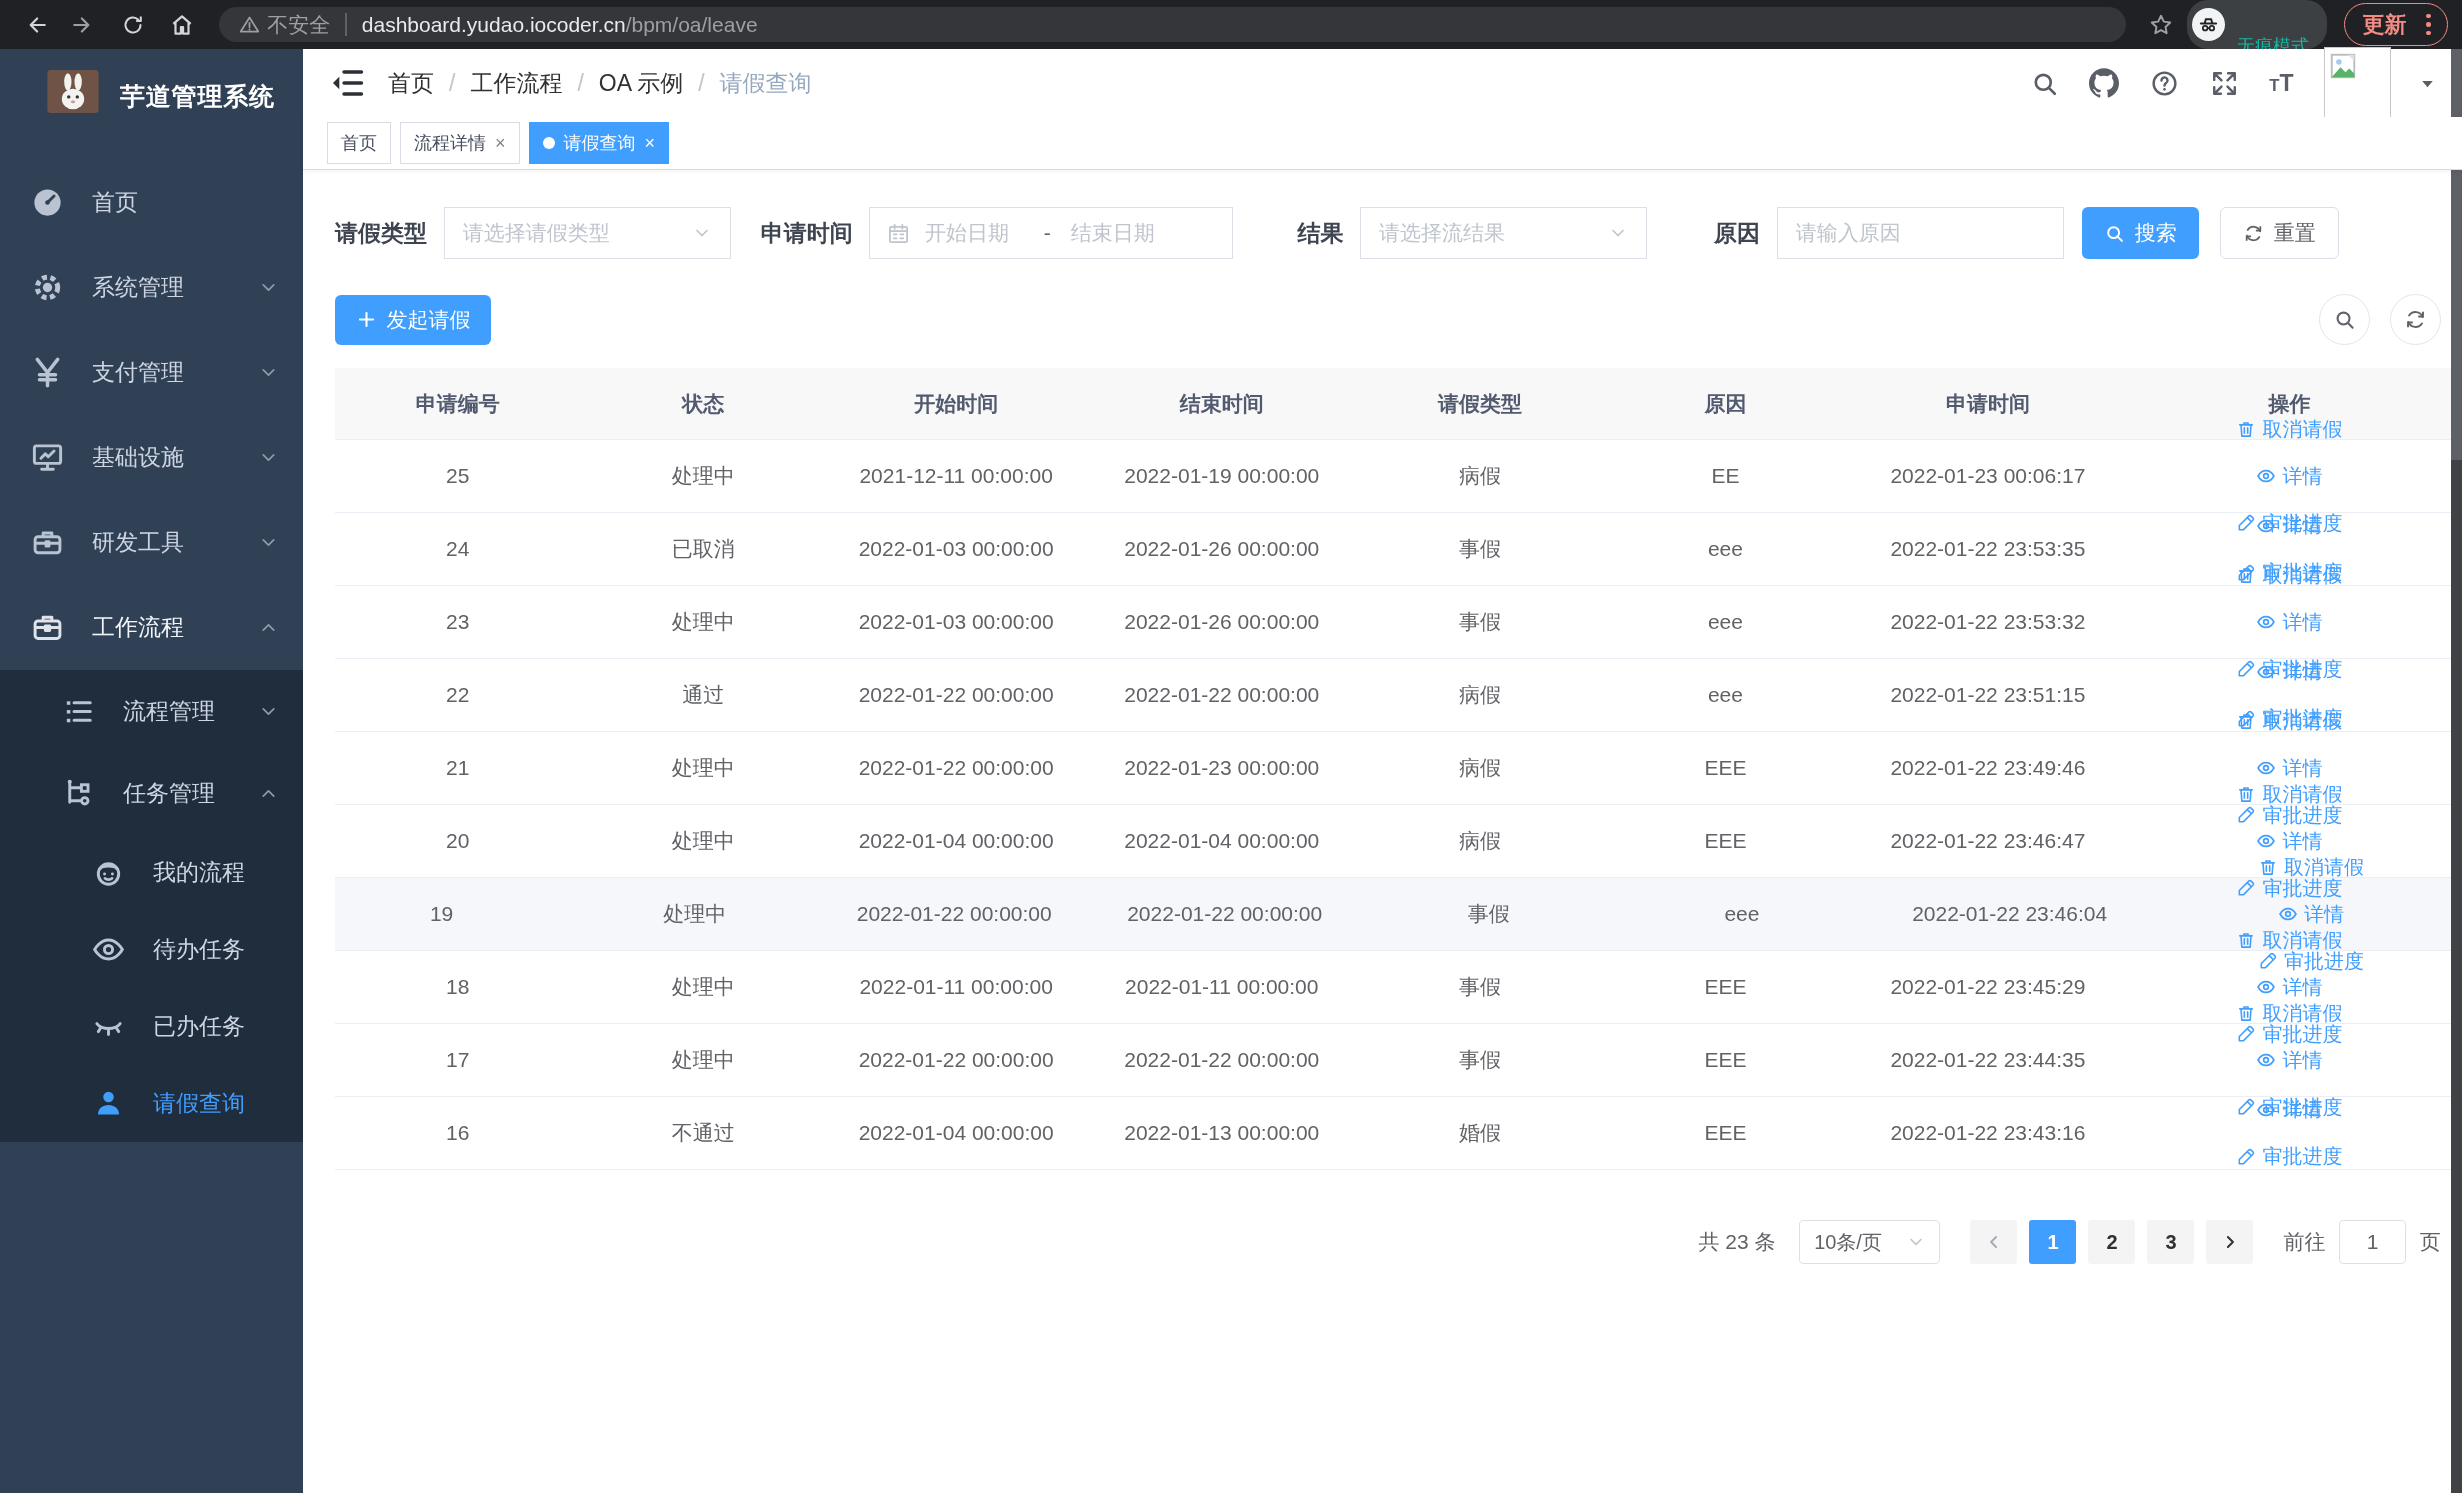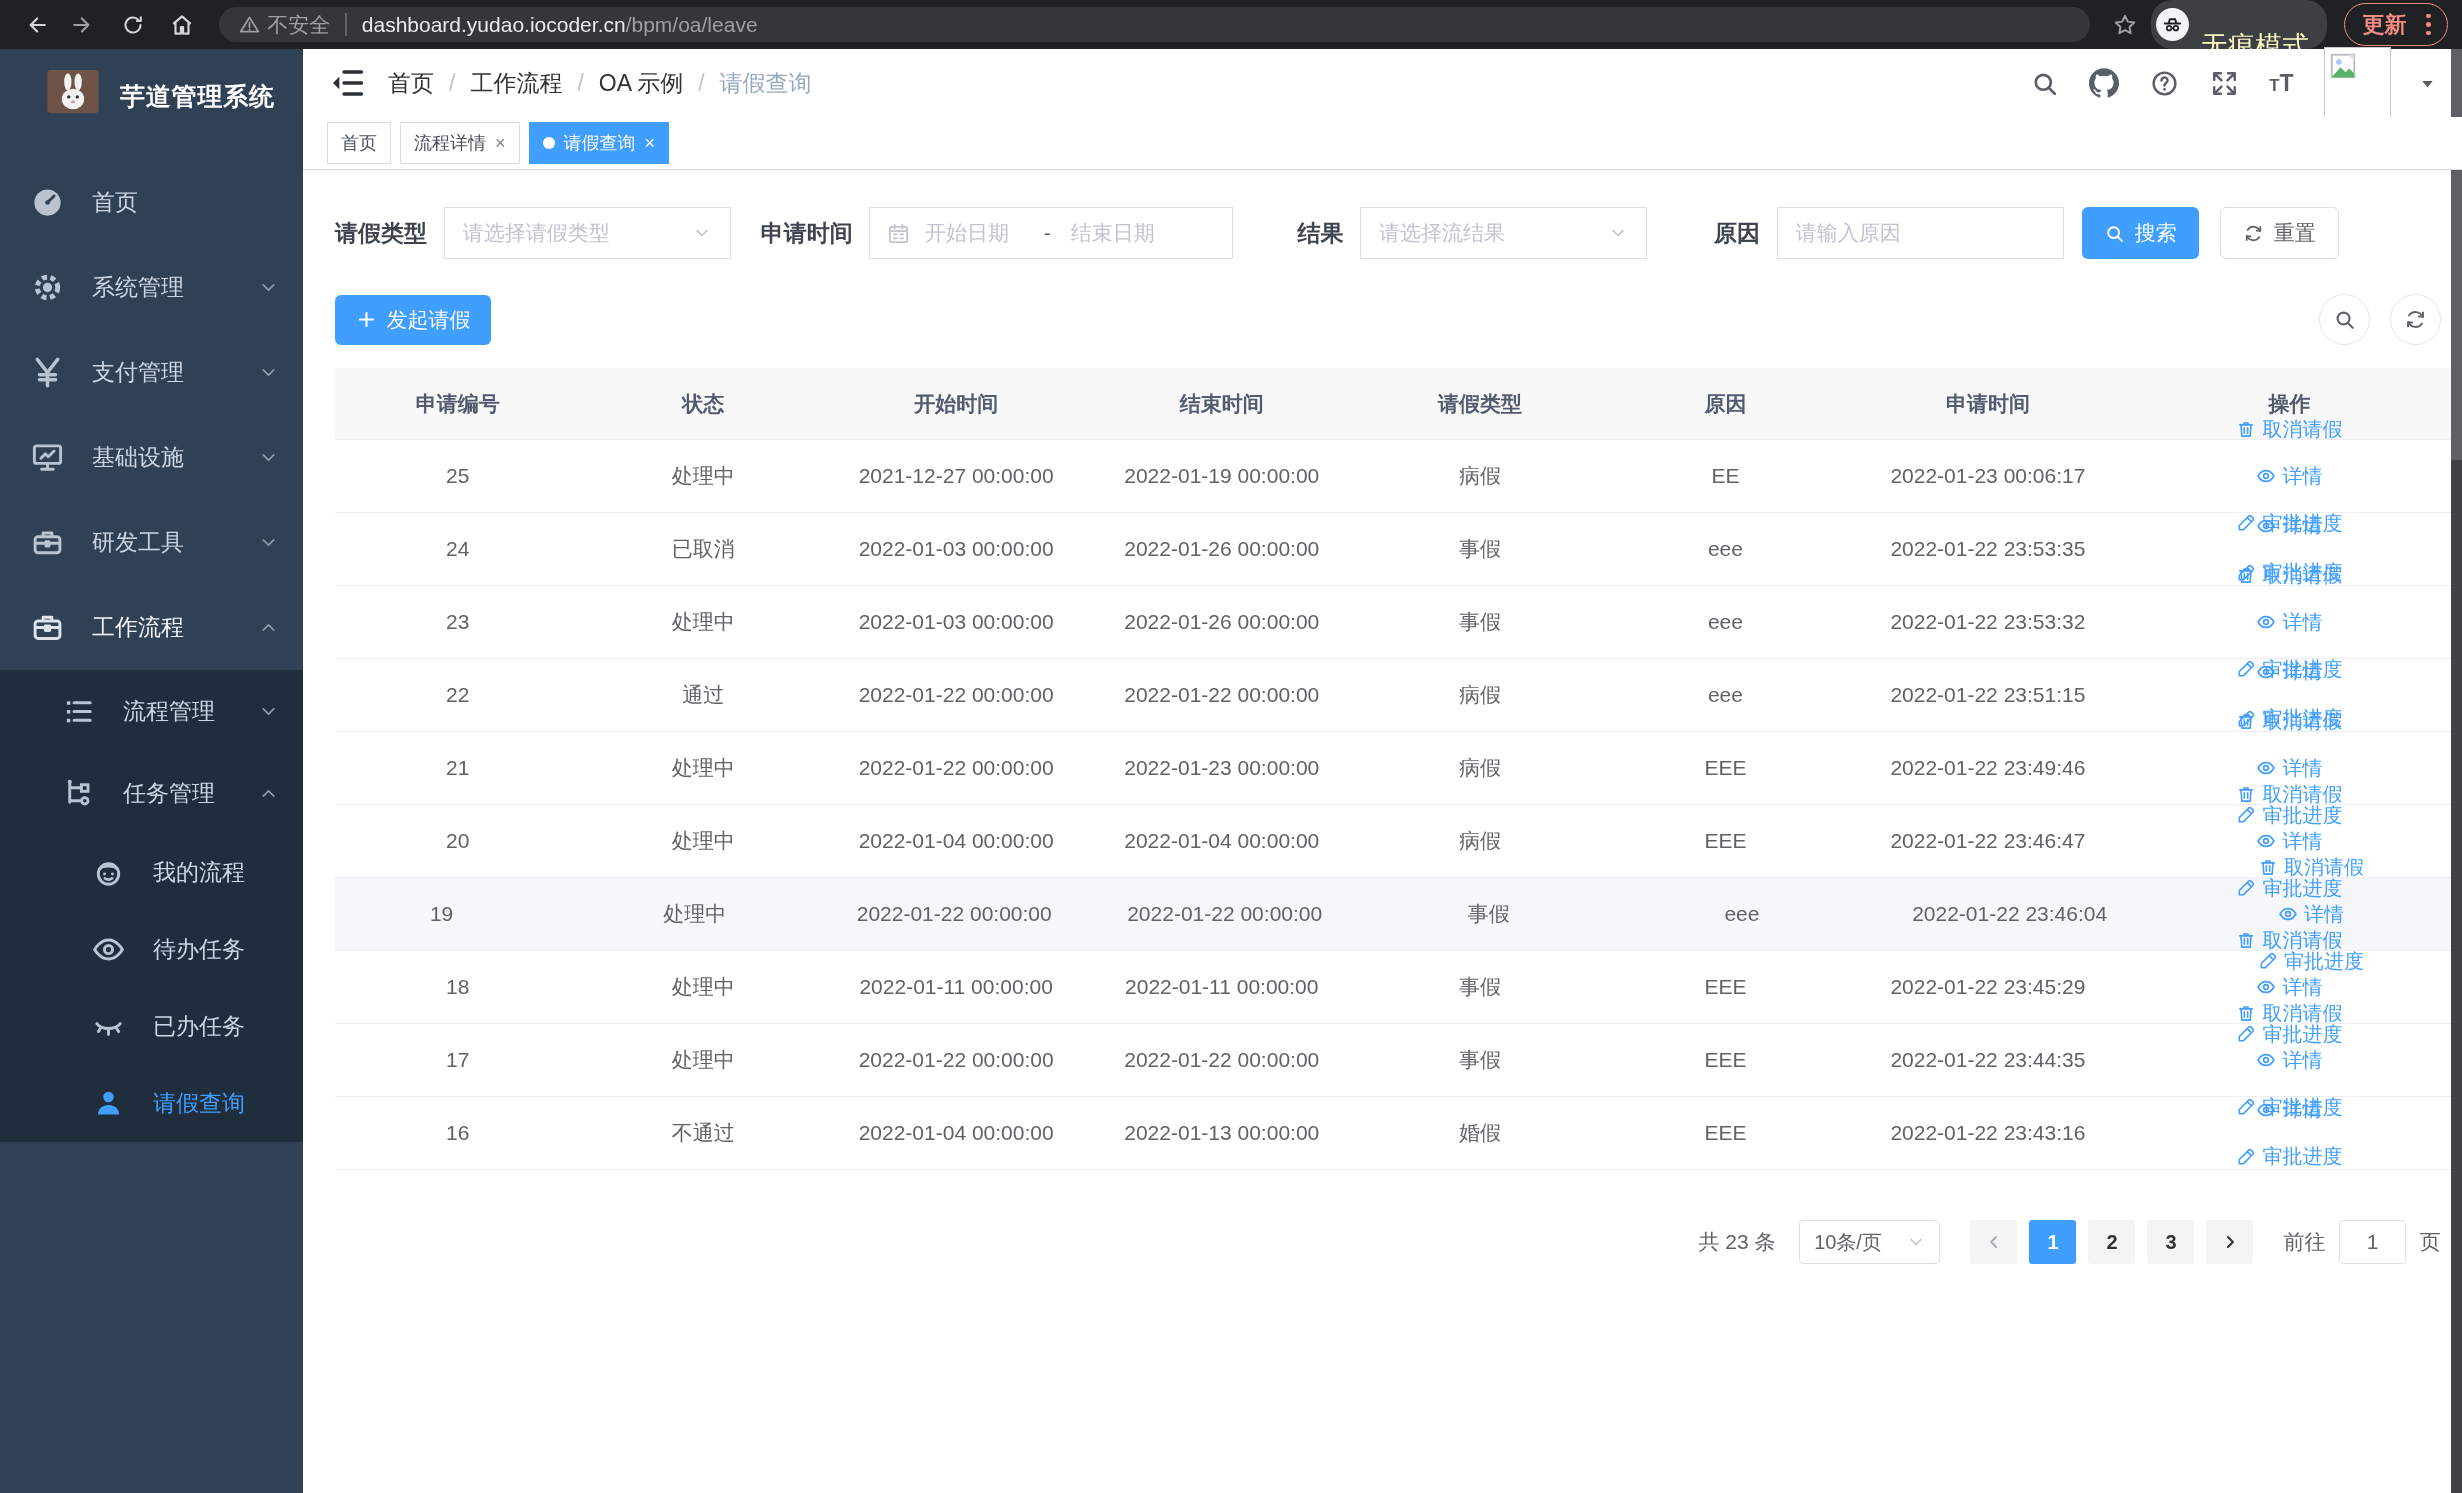--- a/index.html
+++ b/index.html
@@ -10,21 +10,21 @@
   .chrome{height:49px;background:#202124;display:flex;align-items:center;padding:0 13.7px;gap:6px;}
   .chrome .navi{width:43px;height:43px;display:flex;align-items:center;justify-content:center;color:#d3d5d8;}
   .omnibox{flex:1;height:35px;background:#35363a;border-radius:18px;margin:0 9px;display:flex;align-items:center;padding:0 20px;font-size:21px;color:#9aa0a6;min-width:0;}
   .omnibox .warn{color:#9aa0a6;display:flex;align-items:center;gap:7.6px;}
   .omnibox .vsep{width:1.5px;height:23px;background:#5f6368;margin:0 15px;}
   .omnibox .host{color:#e8eaed;}
   .omnibox .path{color:#9aa0a6;}
   .starbtn{width:40px;height:40px;display:flex;align-items:center;justify-content:center;color:#9aa0a6;}
   .incog{height:41px;background:#3c4043;border-radius:21px;display:flex;align-items:center;gap:12px;padding:3.8px 18px 3.8px 4.6px;}
   .incog .iccirc{width:33px;height:33px;border-radius:50%;background:#f1f3f4;display:flex;align-items:center;justify-content:center;color:#202124;}
-  .incog .iclabel{color:#fef9c3;font-size:27px;margin-top:42px;}
+  .incog .iclabel{color:#14b8a6;font-size:18px;margin-top:42px;}
   .updatechip{height:41px;border:1.5px solid #f28b82;border-radius:22px;display:flex;align-items:center;gap:15px;padding:0 12px 0 18px;color:#f28b82;margin-left:10.6px;}
   .updatechip .ulabel{font-size:22px;font-weight:bold;}
   .udots{display:flex;flex-direction:column;gap:3.8px;padding:0 4.6px;}
   .udots i{width:4.6px;height:4.6px;border-radius:50%;background:#f28b82;}
   
   .app{display:flex;height:1445px;}
   .sidebar{width:303px;flex-shrink:0;background:#304156;display:flex;flex-direction:column;}
   .logo{height:85px;display:flex;align-items:center;padding-left:47px;gap:21px;}
   .logo .bunny{width:52px;height:43px;border-radius:3px;}
   .logo .ltitle{color:#fff;font-size:25px;font-weight:bold;letter-spacing:0.8px;margin-top:9px;}
@@ -565,21 +565,21 @@
               <div class="cell c3">结束时间</div>
               <div class="cell c4">请假类型</div>
               <div class="cell c5">原因</div>
               <div class="cell c6">申请时间</div>
               <div class="cell c7">操作</div>
             </div>
           <div id="tbody">
               <div class="tr">
                 <div class="cell c0">25</div>
                 <div class="cell c1">处理中</div>
-                <div class="cell c2">2021-12-27 00:00:00</div>
+                <div class="cell c2">2021-12-11 00:00:00</div>
                 <div class="cell c3">2022-01-19 00:00:00</div>
                 <div class="cell c4">病假</div>
                 <div class="cell c5">EE</div>
                 <div class="cell c6">2022-01-23 00:06:17</div>
                 <div class="cell c7 actions">
                   <a class="alink">
                     <svg viewBox="0 0 26 26" width="20" height="20">
                       <use href="#i-trash"></use>
                     </svg>
                     <span>取消请假</span>

